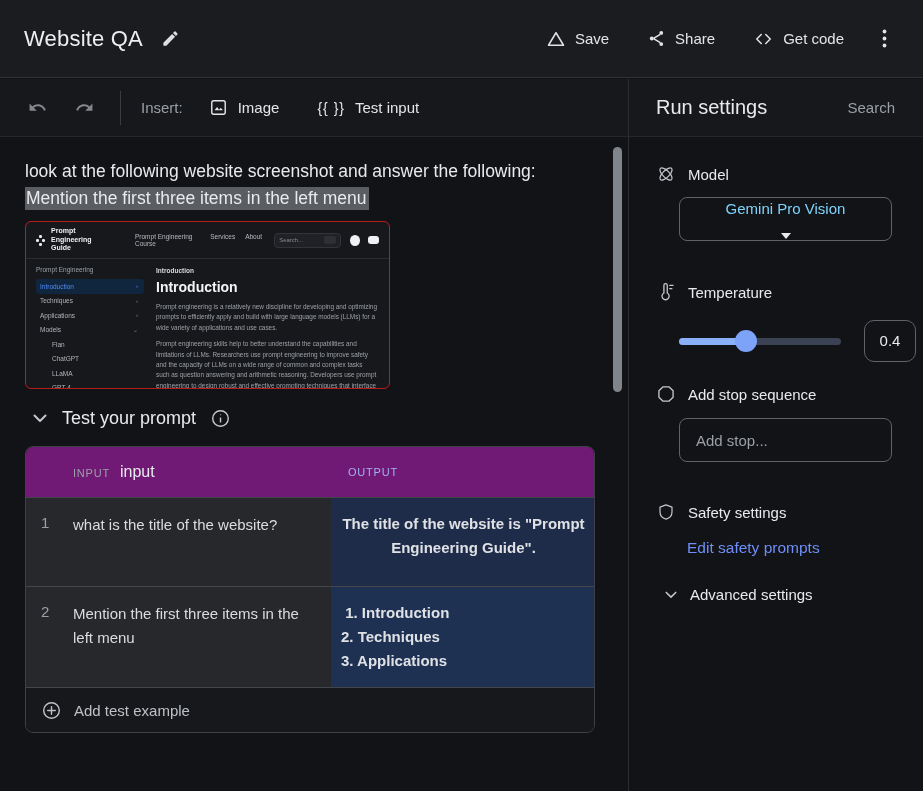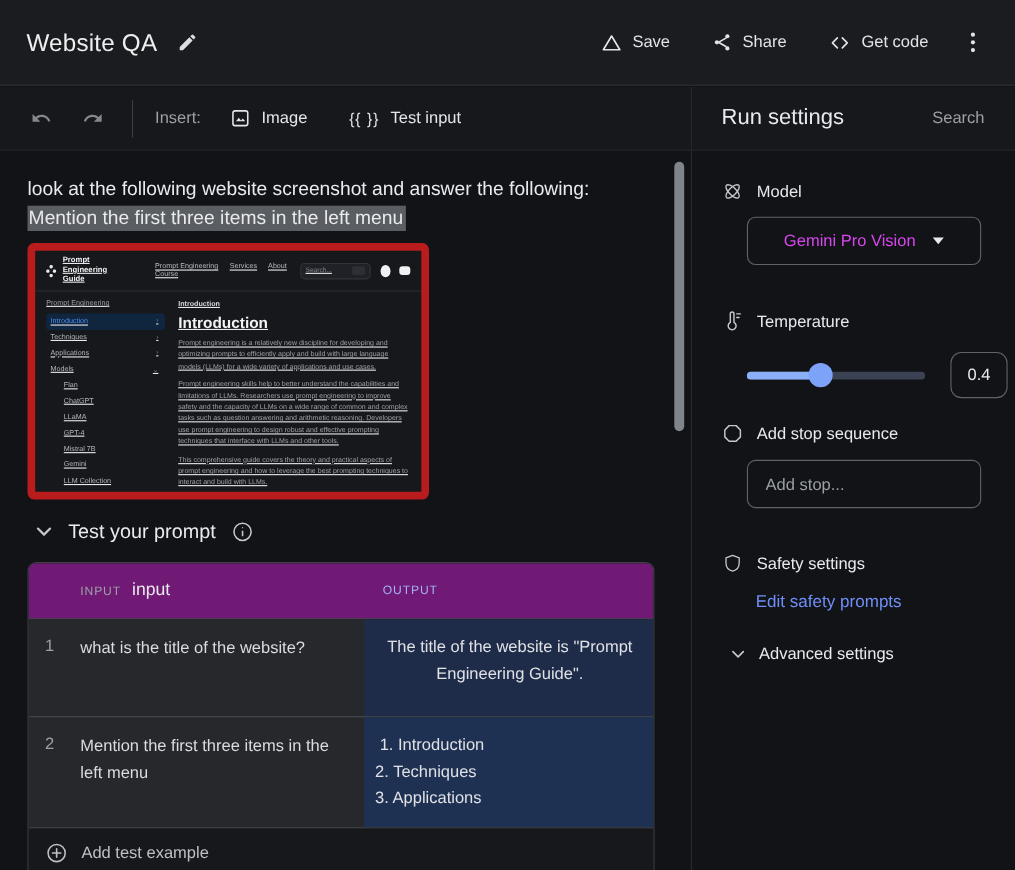--- a/index.html
+++ b/index.html
@@ -28,22 +28,22 @@
   .insert-label { color:#9aa0a6; font-size:15px; margin:0 14px 0 8px; }
   .tb-btn { background:none; border:none; cursor:pointer; color:#e4e5e9; font-family:inherit; font-size:15px;
             display:inline-flex; align-items:center; gap:10px; padding:8px 12px; }
   .braces { font-size:14px; letter-spacing:1px; color:#e4e5e9; }
 
   
   .prompt { margin:21px 25px 0 25px; font-size:17.5px; line-height:27px; color:#e8eaed; cursor:text; }
   .hl { background:#5a5d61; padding:1px 3px 2px 1px; }
 
   
-  .shot { margin:9px 0 0 25px; width:365px; height:233px; background:#17181b; border:7px solid #b91c1c;
-          border-radius:6px; overflow:hidden; font-family:"Liberation Sans",sans-serif; cursor:pointer;text-decoration:underline; }
+  .shot { margin:9px 0 0 25px; width:365px; height:168px; background:#17181b; border:1px solid #b91c1c;
+          border-radius:6px; overflow:hidden; font-family:"Liberation Sans",sans-serif; cursor:pointer; }
   .ws-header { height:37px; border-bottom:1px solid #2b2c30; display:flex; align-items:center; padding:0 10px; }
   .ws-logo { display:flex; align-items:center; gap:5px; }
   .ws-dots { width:10px; height:10px; position:relative; }
   .ws-dots i { position:absolute; width:2.5px; height:2.5px; border-radius:50%; background:#e8eaed; }
   .ws-logo-text { font-size:7px; font-weight:bold; color:#f0f1f3; line-height:8.5px; width:62px; }
   .ws-nav { display:flex; gap:10px; margin-left:22px; }
   .ws-nav span { font-size:6.5px; color:#b6bac0; }
   .ws-search { margin-left:12px; width:74px; height:15px; background:#202126; border:1px solid #33343a; border-radius:4px;
                display:flex; align-items:center; padding:0 4px; }
   .ws-search span { font-size:6px; color:#85898f; }
@@ -70,39 +70,39 @@
   .table { margin:17px 0 0 25px; width:570px; border:1px solid #3f4045; border-radius:8px; overflow:hidden; background:#17181b; }
   .t-head { height:51px; background:#701a75; border-bottom:1px solid #44454a; display:flex; align-items:center; }
   .t-head-input { padding-left:47px; display:flex; align-items:baseline; gap:10px; width:305px; }
   .lbl-small { font-size:11px; letter-spacing:.8px; color:#9aa0a6; }
   .lbl-input { font-size:16px; color:#e8eaed; }
   .lbl-output { font-size:11px; letter-spacing:.8px; color:#a2b1f5; padding-left:17px; }
   .t-row { display:grid; grid-template-columns:47px 258px 265px; background:#27282c; }
   .t-row + .t-row { border-top:1px solid rgba(255,255,255,.14); }
   .t-num { padding:16px 0 0 15px; font-size:15px; color:#9aa0a6; }
   .t-in { padding:15px 16px 15px 0; font-size:15px; line-height:24px; color:#dadce0; min-height:88px; cursor:text; }
-  .t-out { font-size:15px; line-height:24px; color:#dfe1e5; padding:14px 10px; cursor:text; }
+  .t-out { font-size:15px; line-height:24px; color:#dfe1e5; padding:14px 10px; cursor:text;font-weight:bold; }
   .t-out.center { background:#1e2c4a; text-align:center; }
   .t-out.list { background:#1e3153; text-align:left; white-space:pre; min-height:96px; }
   .t-foot { height:45px; border-top:1px solid #44454a; background:#17181b; display:flex; align-items:center; gap:13px;
             padding-left:16px; color:#bdc1c6; font-size:15px; cursor:pointer; }
 
   
   .scrollthumb { position:absolute; top:68px; right:6px; width:9px; height:245px; border-radius:5px; background:#80858c; cursor:grab; }
 
   
   .panel-header { height:58px; background:#17181c; border-bottom:1px solid #26272b; display:flex; align-items:center; padding:0 28px 0 27px; }
   .panel-title { font-size:20px; color:#e8eaed; }
   .reset-btn { margin-left:auto; background:none; border:none; cursor:pointer; color:#9aa0a6; font-family:inherit; font-size:15px; }
   .sec-row { display:flex; align-items:center; gap:12px; padding-left:27px; color:#e8eaed; font-size:15px; }
   .sec-row .ic { width:20px; display:flex; justify-content:center; color:#c4c7cb; }
   .model-row { margin-top:27px; }
   .dropdown { margin:13px 0 0 50px; width:213px; height:44px; border:1px solid #5f6368; border-radius:8px; background:none;
-              color:#d946ef; font-family:inherit; font-size:15px; cursor:pointer; display:flex; align-items:center;
-              justify-content:center; gap:16px; }
+              color:#7dd3fc; font-family:inherit; font-size:15px; cursor:pointer; display:flex; align-items:center;
+              justify-content:center; gap:16px;flex-direction:column; }
   .caret { width:0; height:0; border-left:5px solid transparent; border-right:5px solid transparent; border-top:6px solid #e8eaed; }
   .temp-row { margin-top:41px; }
   .slider-row { margin:18px 0 0 50px; display:flex; align-items:center; }
   .slider { position:relative; width:162px; height:22px; cursor:pointer; }
   .sl-track { position:absolute; top:8px; left:0; width:162px; height:7px; border-radius:4px; background:#3b4254; }
   .sl-fill { position:absolute; top:8px; left:0; width:67px; height:7px; border-radius:4px; background:#8ab0f8; }
   .sl-thumb { position:absolute; top:0; left:56px; width:22px; height:22px; border-radius:50%; background:#7da3f8; }
   .temp-value { margin-left:23px; width:52px; height:42px; border:1px solid #5f6368; border-radius:10px; background:none;
                 color:#e8eaed; font-family:inherit; font-size:15px; text-align:center; }
   .stop-row { margin-top:22px; }

